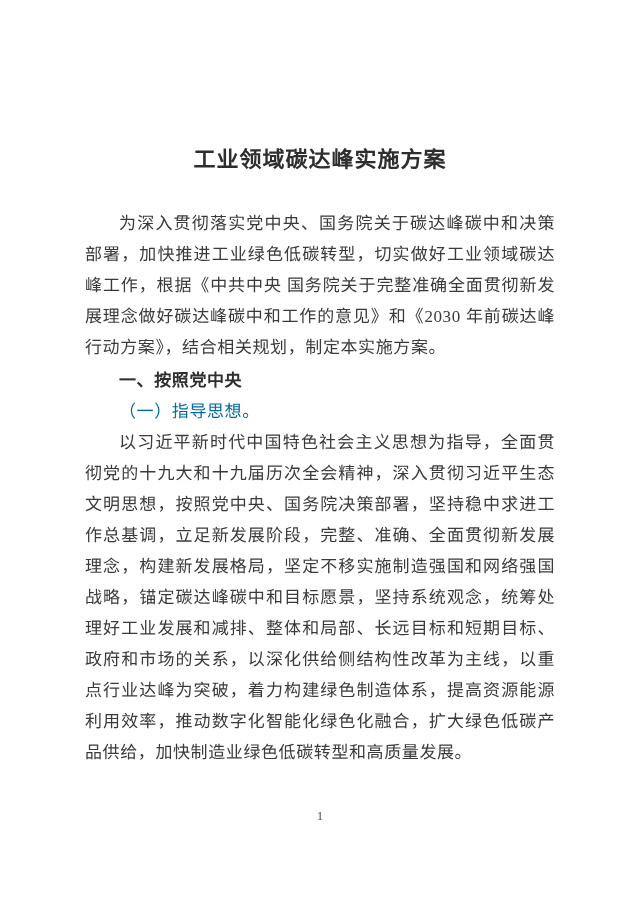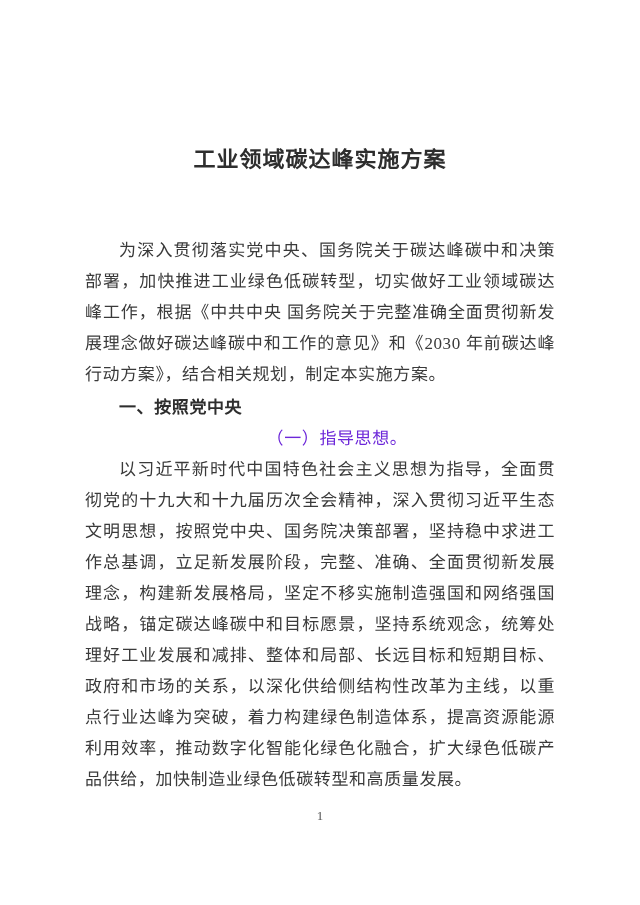--- a/index.html
+++ b/index.html
@@ -41,42 +41,41 @@
     margin: 0;
     font-size: 17px;
     line-height: 31px;
     letter-spacing: 0.6px;
     text-align: justify;
     text-justify: inter-character;
     text-indent: 2em;
     color: #3a3a3a;
   }
   .intro-para {
-    margin-top: 60px;
+    margin-top: 33px;
   }
   .section-heading {
     margin: 0;
     margin-top: 2px;
     font-family: "Liberation Sans", "DejaVu Sans", sans-serif;
     font-weight: 700;
     font-size: 17px;
     line-height: 31px;
     letter-spacing: 0.6px;
     text-indent: 2em;
     color: #2e2e2e;
   }
   .subsection-heading {
     margin: 0;
     font-size: 17px;
     line-height: 31px;
     letter-spacing: 0.6px;
     font-weight: 400;
     text-indent: 2em;
-    color: #6d28d9;
-    text-align: center;
+    color: #0369a1;
   }
   .page-number {
     position: absolute;
     top: 807px;
     left: 0;
     width: 640px;
     text-align: center;
     font-size: 13px;
     line-height: 18px;
     color: #555555;

